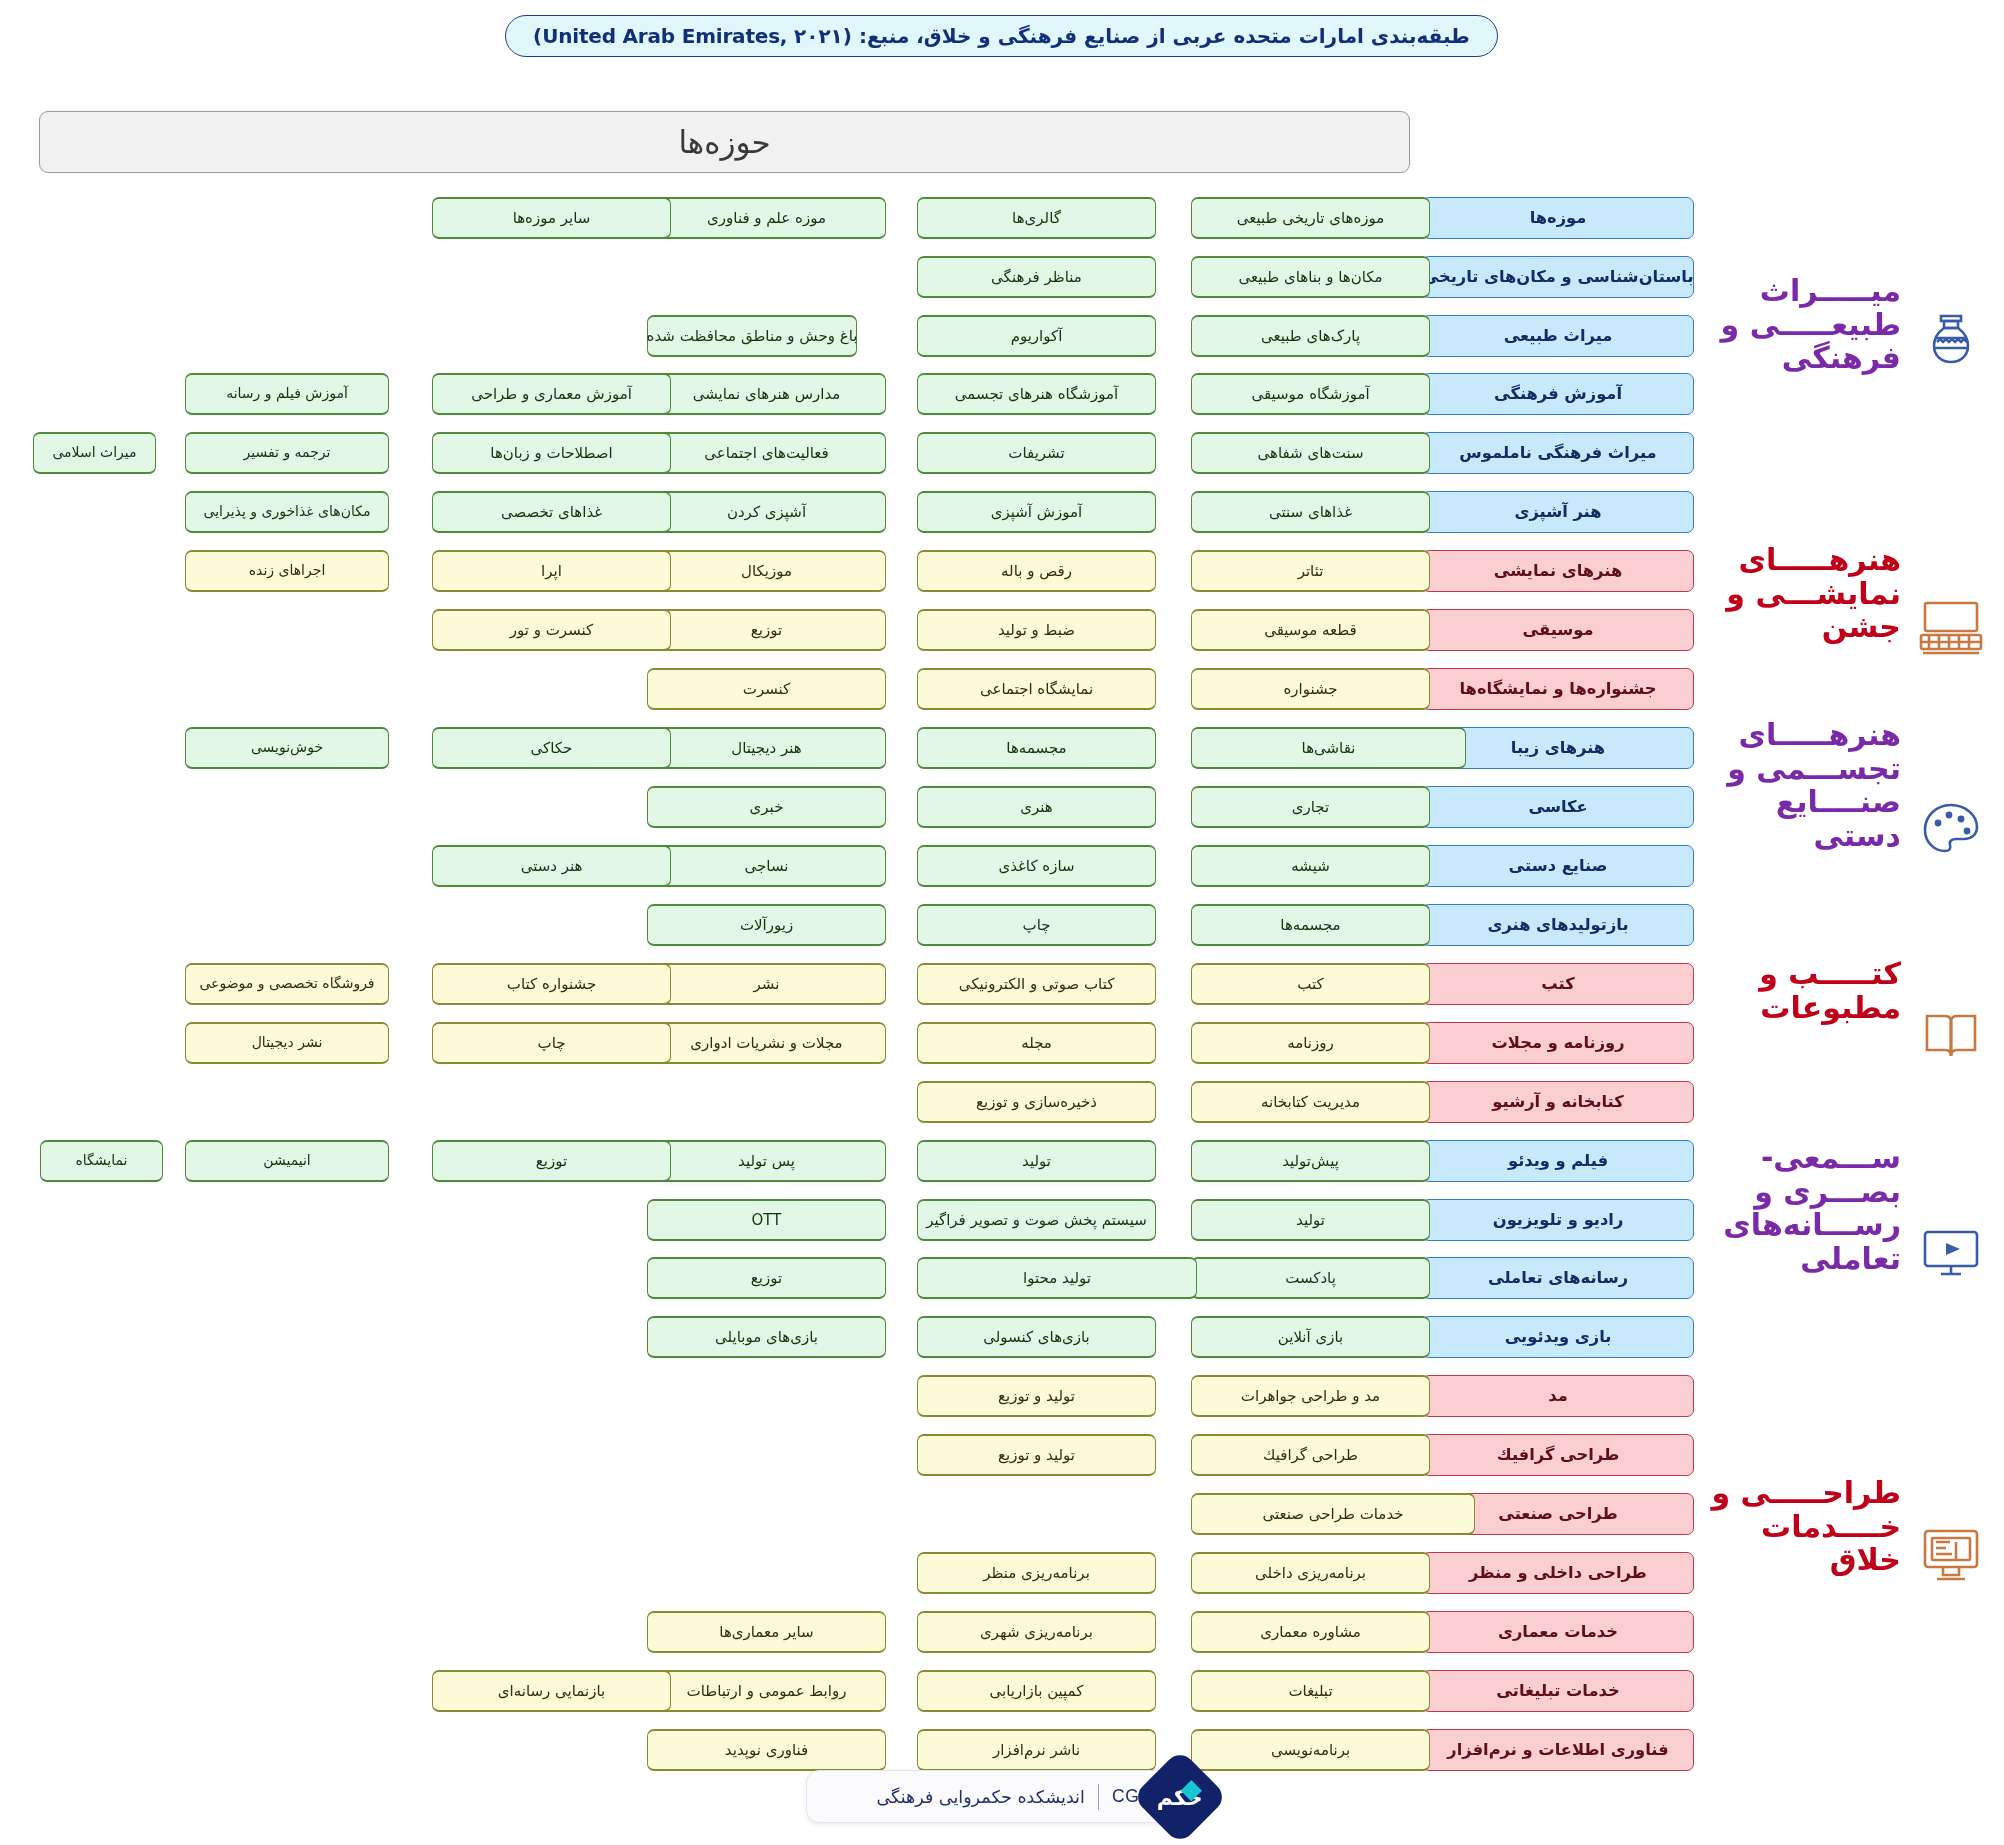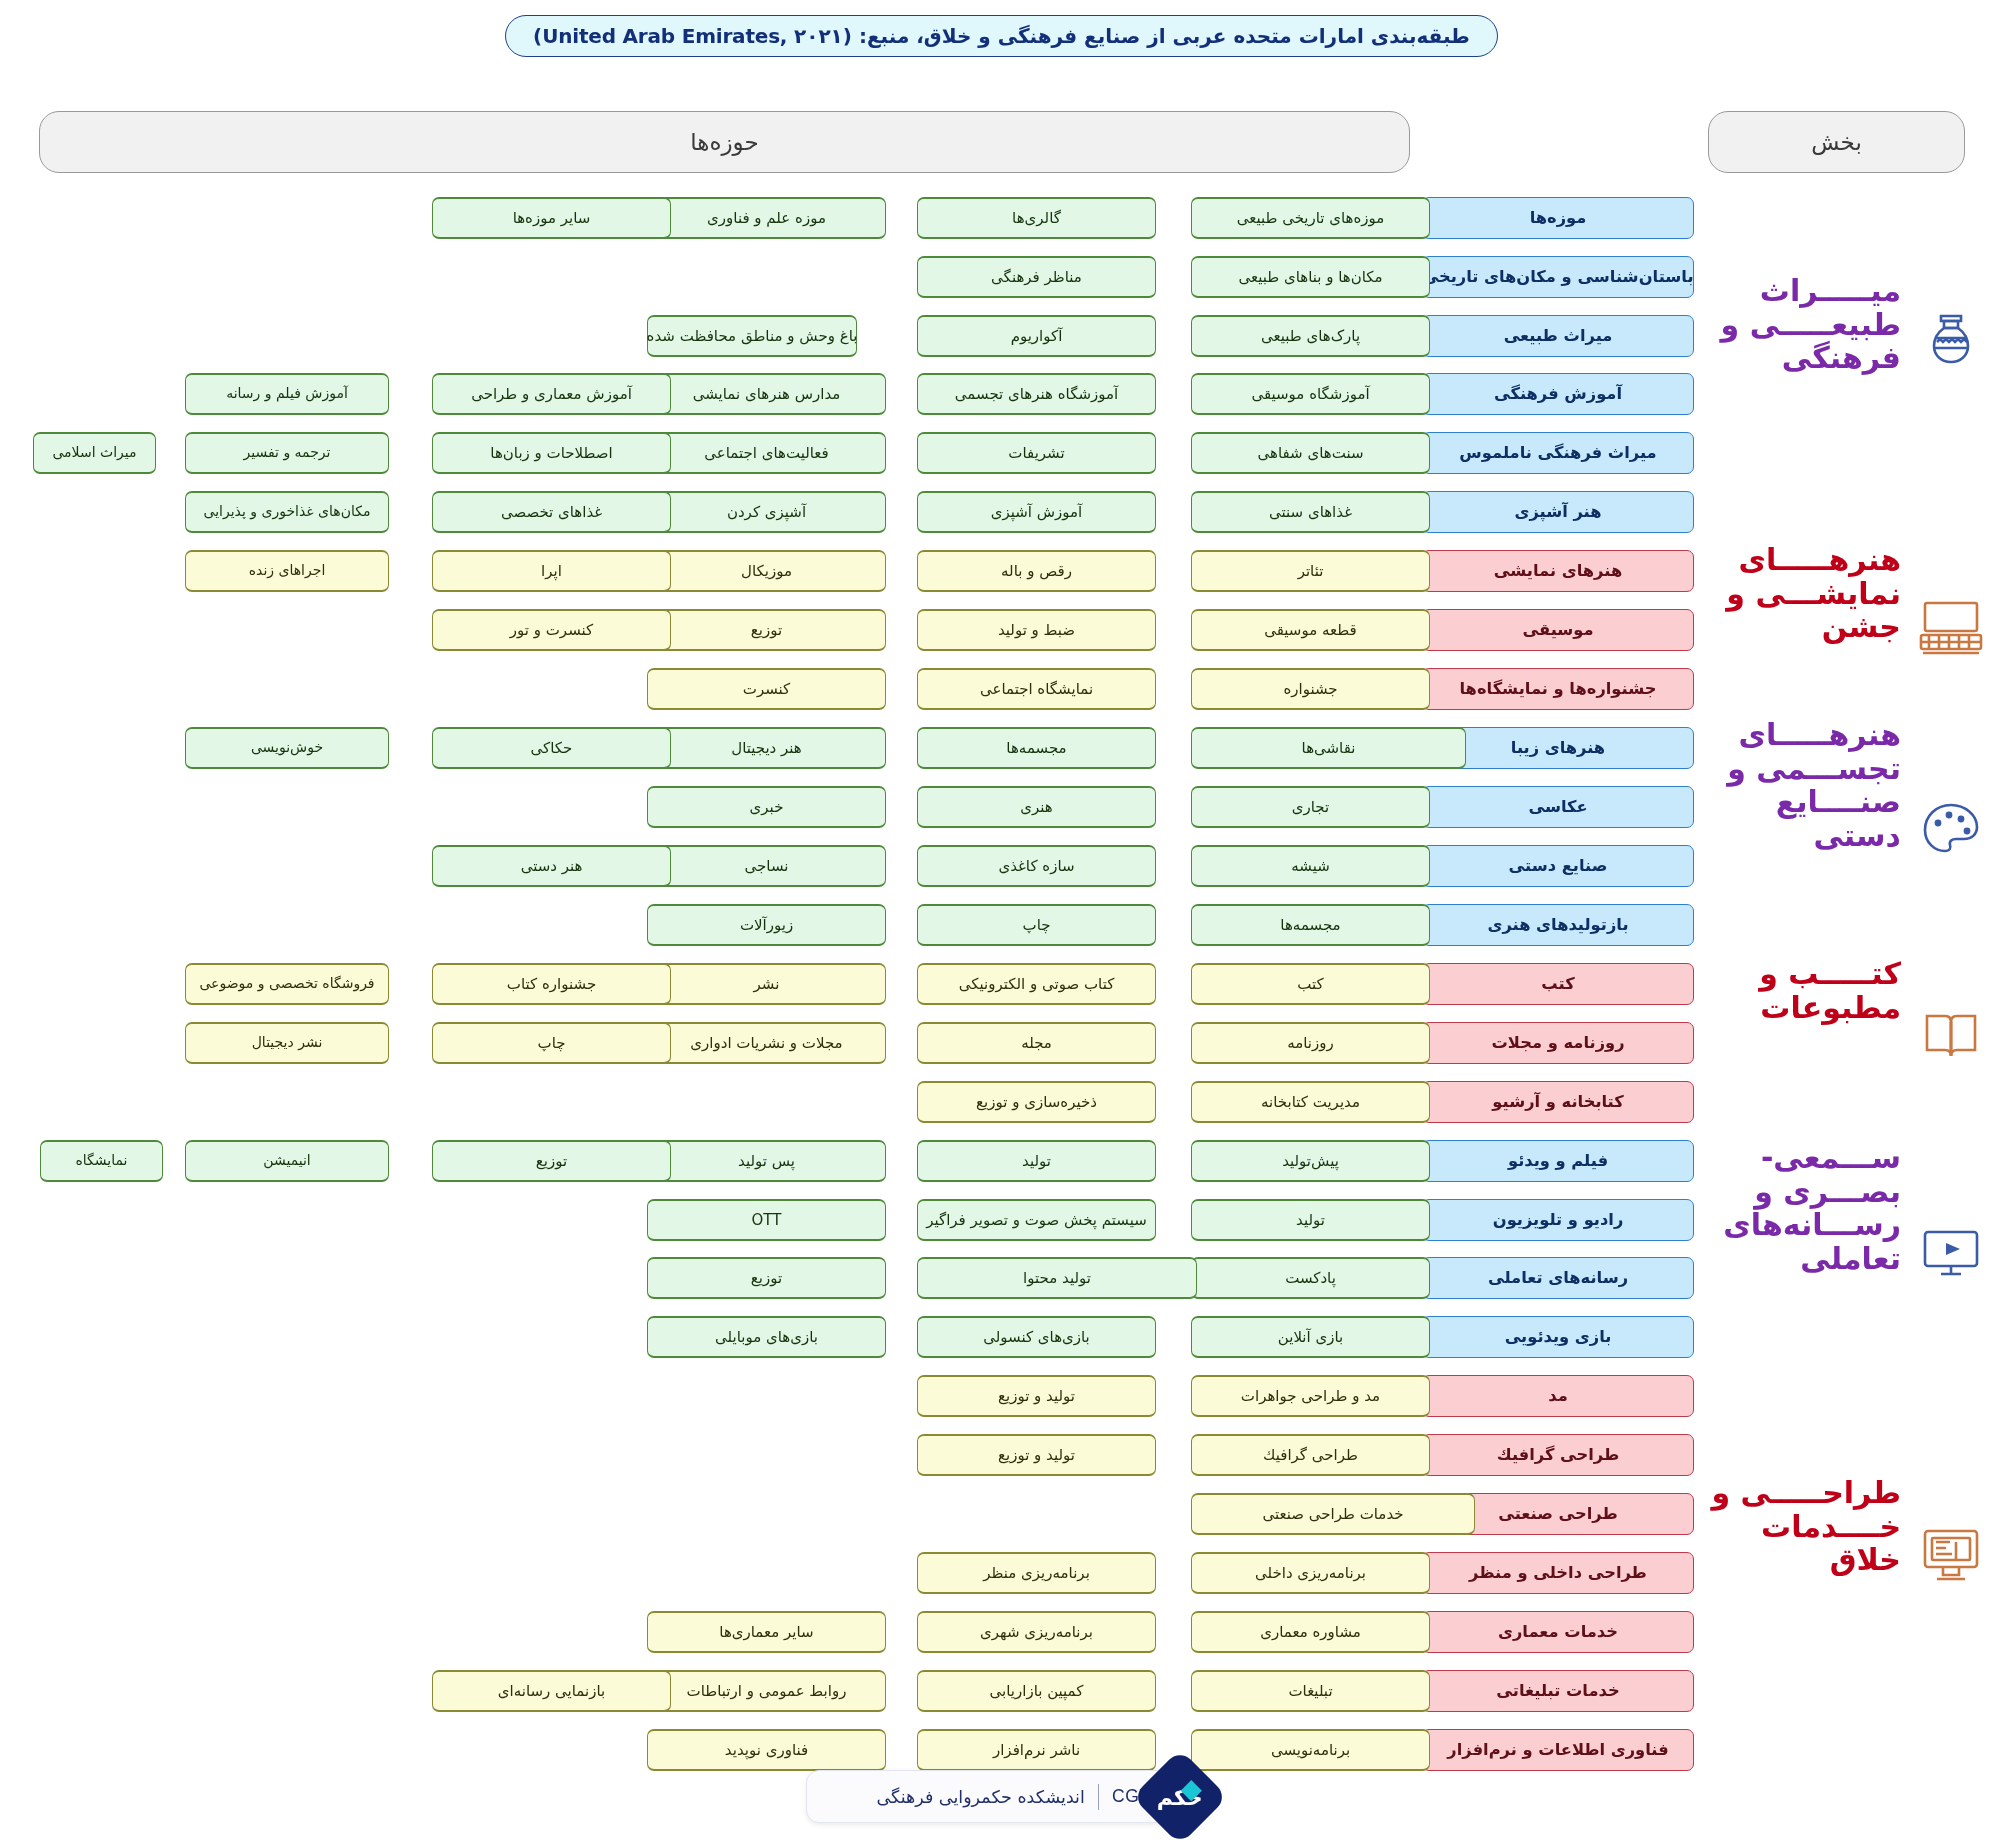--- a/index.html
+++ b/index.html
@@ -33,24 +33,24 @@
     white-space: nowrap;
     letter-spacing: -0.2px;
   }
 
   
   .hdr {
     position: absolute;
     height: 62px;
     background: #f1f1f1;
     border: 1.2px solid #9a9a9a;
-    border-radius: 20px;
+    border-radius: 9px;
     display: flex; align-items: center; justify-content: center;
     color: #3a3a3a;
-    font-size: 23px;
+    font-size: 31px;
     font-weight: 500;
   }
   #hdr-domains  { top: 111px; left: 40px;   width: 1371px; }
   #hdr-subsec   { top: 111px; left: 1423px; width: 272px;  }
   #hdr-sec      { top: 111px; left: 1709px; width: 257px;  }
 
   
   .node {
     position: absolute;
     height: 42px;
@@ -176,21 +176,20 @@
 </head>
 <body>
 
 <div id="page">
 
   <div class="title-wrap">
     <div class="title-pill">طبقه‌بندی امارات متحده عربی از صنایع فرهنگی و خلاق، منبع: (United Arab Emirates, ۲۰۲۱)</div>
   </div>
 
   <div class="hdr" id="hdr-domains">حوزه‌ها</div>
-  <div class="hdr" id="hdr-sec">بخش</div>
 
   <div id="rows-layer">
       <div class="node sub blue" style="top: 197px;">موزه‌ها</div>
       <div class="node dom green" style="top: 197px; left: 1192px; width: 239px;">موزه‌های تاریخی طبیعی</div>
       <div class="node dom green" style="top: 197px; left: 918px; width: 239px;">گالری‌ها</div>
       <div class="node dom green" style="top: 197px; left: 648px; width: 239px;">موزه علم و فناوری</div>
       <div class="node dom green" style="top: 197px; left: 433px; width: 239px;">سایر موزه‌ها</div>
       <div class="node sub blue" style="top: 256px;">باستان‌شناسی و مکان‌های تاریخی</div>
       <div class="node dom green" style="top: 256px; left: 1192px; width: 239px;">مکان‌ها و بناهای طبیعی</div>
       <div class="node dom green" style="top: 256px; left: 918px; width: 239px;">مناظر فرهنگی</div>

